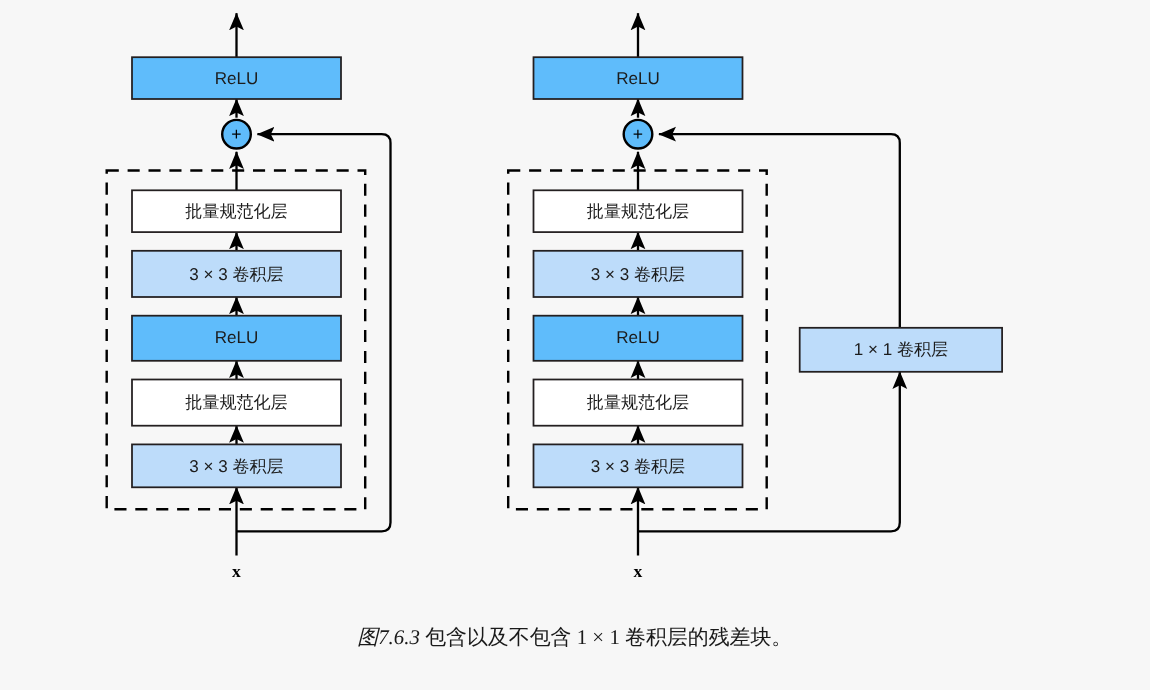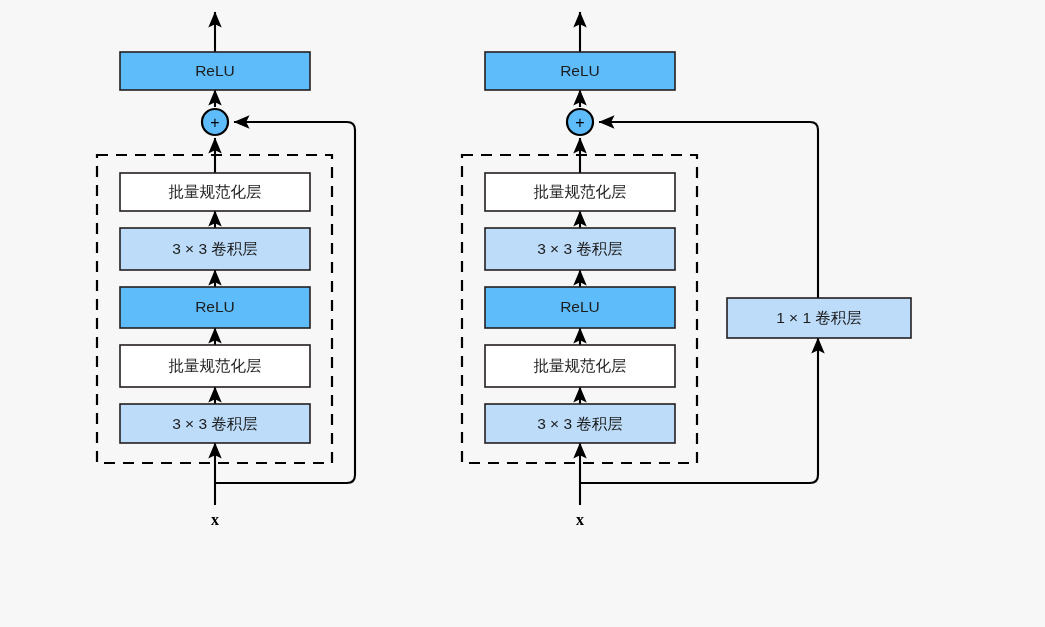--- a/index.html
+++ b/index.html
@@ -171,14 +171,17 @@
       <circle cx="580" cy="122" r="13" fill="#5fbcfb" stroke="#000000" stroke-width="2.2"></circle>
       <text class="plus-sign" x="580" y="122.5">+</text>
 
       <rect class="box-rect fill-relu" x="485" y="52" width="190" height="38"></rect>
       <text class="box-label" x="580" y="72">ReLU</text>
 
       <text class="input-label" x="580" y="521">x</text>
     </g>
   </svg>
 
+  <div class="caption">
+    <span class="caption-num">图7.6.3</span><span> 包含以及不包含 1 × 1 卷积层的残差块。</span>
+  </div>
 
 </div>
 
 </body></html>

